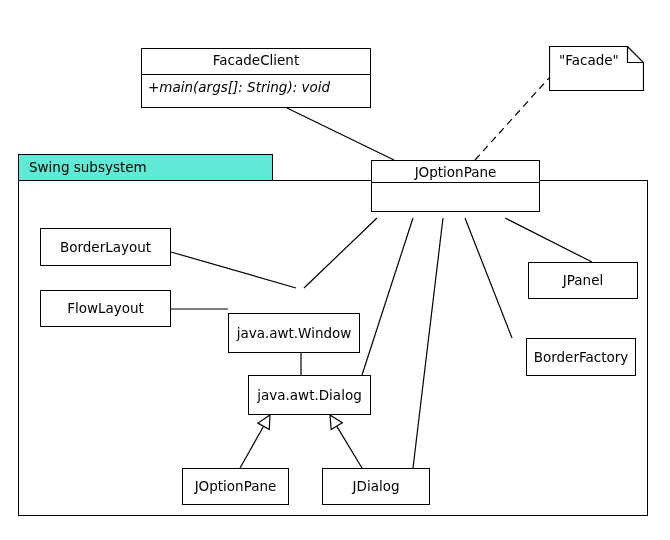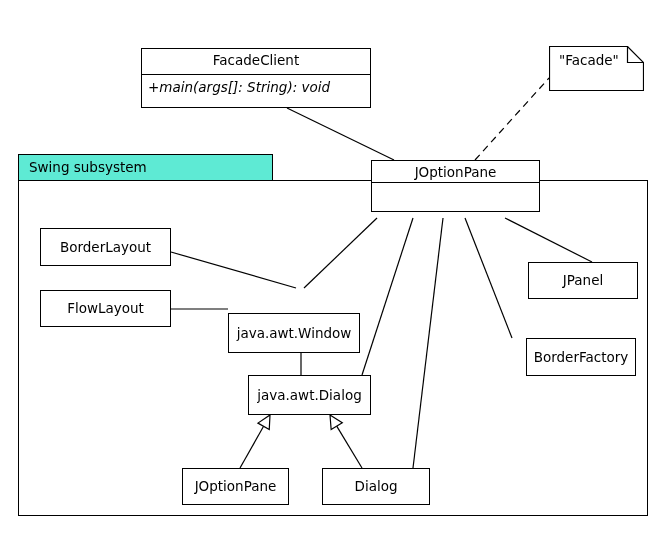--- a/index.html
+++ b/index.html
@@ -166,21 +166,21 @@
           <div class="uml-title">java.awt.Dialog</div>
         </div>
       </div>
       <div class="uml-box" style="left: 182px; top: 468px; width: 107px; height: 37px;">
         <div class="centered">
           <div class="uml-title">JOptionPane</div>
         </div>
       </div>
       <div class="uml-box" style="left: 322px; top: 468px; width: 108px; height: 37px;">
         <div class="centered">
-          <div class="uml-title">Dialog</div>
+          <div class="uml-title">JDialog</div>
         </div>
       </div>
       <div class="uml-box" style="left: 528px; top: 262px; width: 110px; height: 37px;">
         <div class="centered">
           <div class="uml-title">JPanel</div>
         </div>
       </div>
       <div class="uml-box" style="left: 500px; top: 338px; width: 110px; height: 38px; margin-left: 26px;">
         <div class="centered">
           <div class="uml-title">BorderFactory</div>

